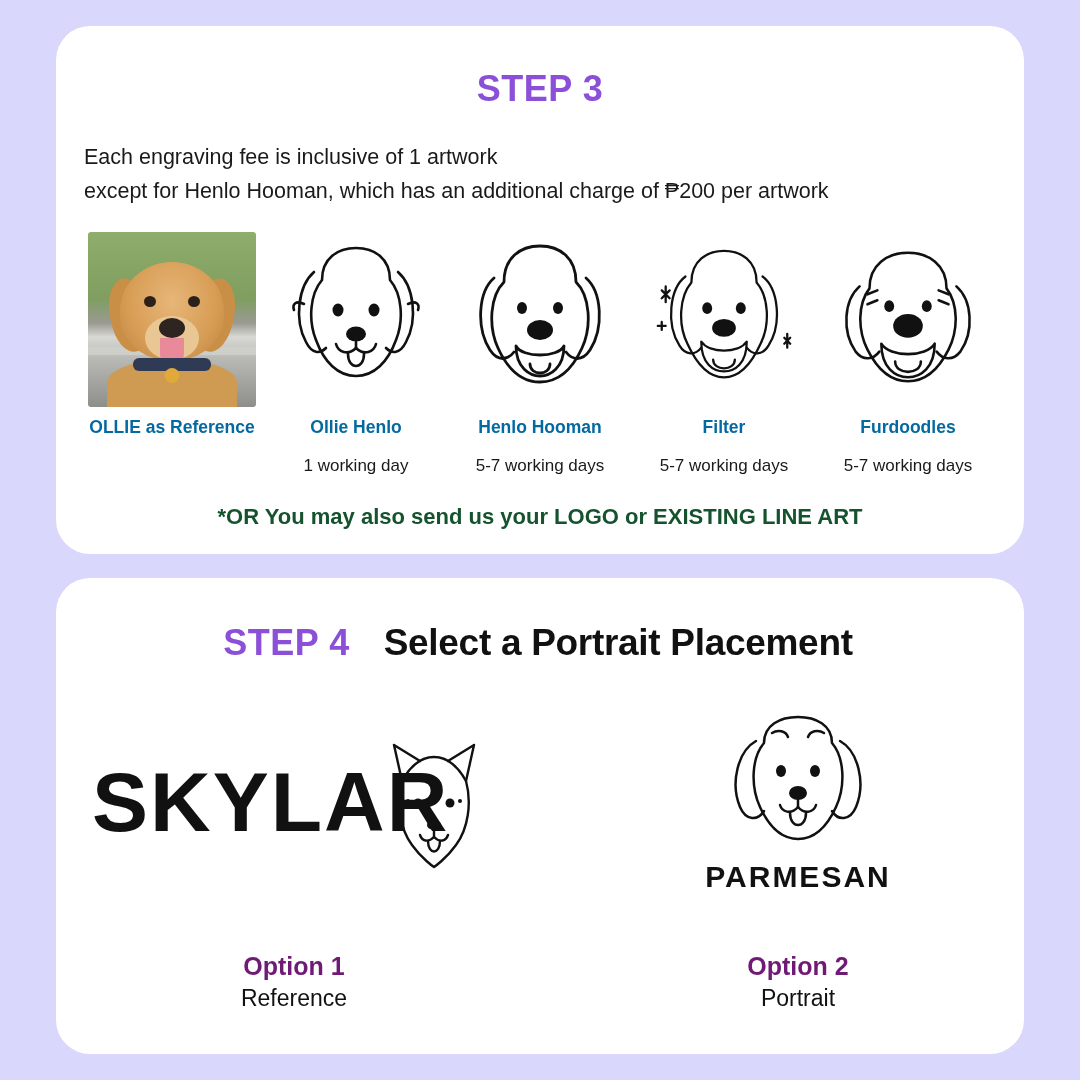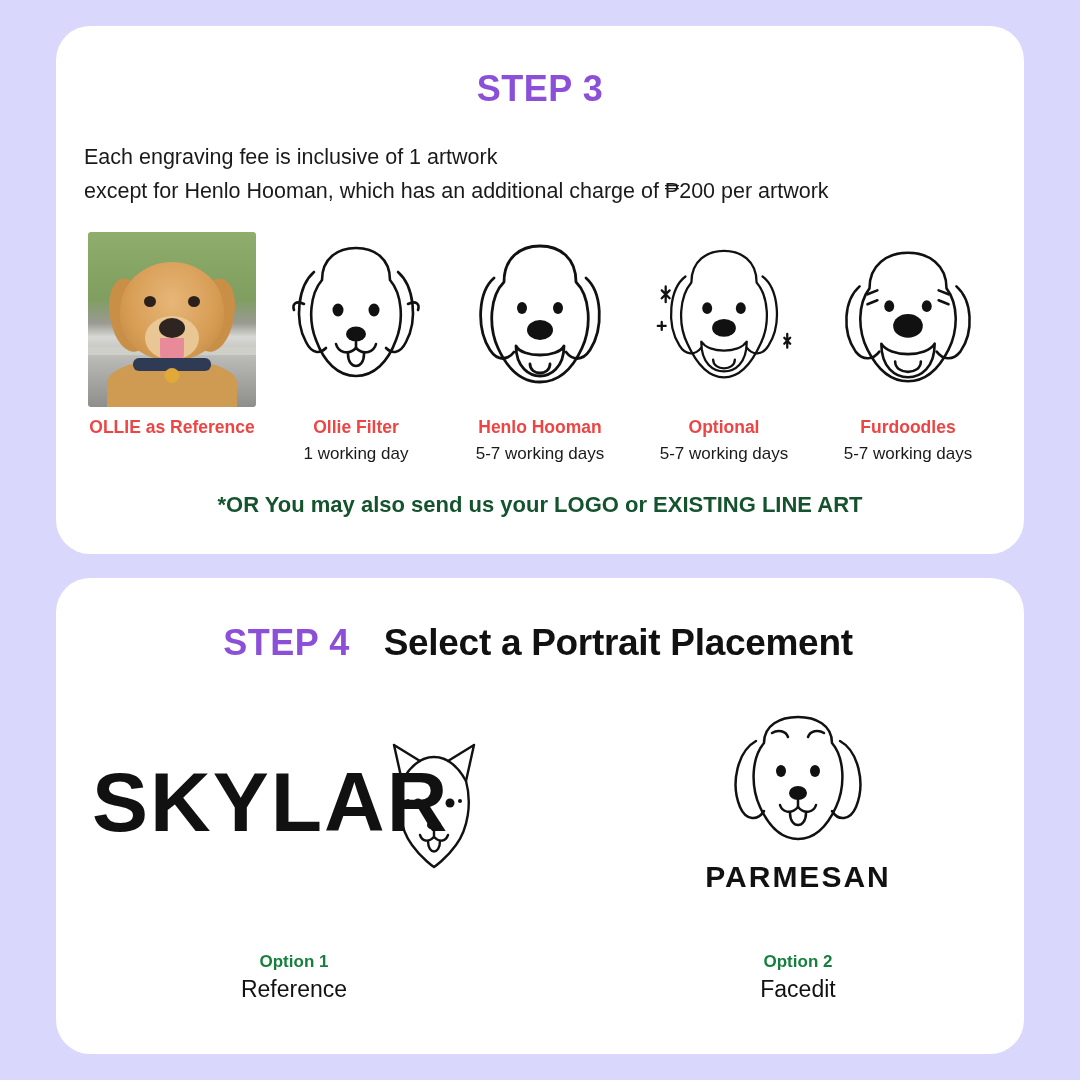--- a/index.html
+++ b/index.html
@@ -179,25 +179,25 @@
   .photo .road {
     position: absolute;
     left: 0; right: 0; bottom: 52px;
     height: 8px;
     background: #cfcfc9;
   }
   .artist-name {
     margin-top: 10px;
     font-size: 17.5px;
     font-weight: bold;
-    color: #ef4444;
+    color: #0369a1;
     text-align: center;
   }
   .artist-days {
-    margin-top: 6px;
+    margin-top: 18px;
     font-size: 17px;
     color: #1a1a1a;
     text-align: center;
   }
   .or-note {
     margin-top: 28px;
     text-align: center;
     color: #14532d;
     font-size: 22px;
     font-weight: bold;
@@ -221,23 +221,23 @@
     align-items: center;
   }
   .option-art {
     height: 190px;
     display: flex;
     align-items: center;
     justify-content: center;
   }
   .option-name {
     margin-top: 54px;
-    font-size: 17px;
+    font-size: 25px;
     font-weight: bold;
-    color: #15803d;
+    color: #701a75;
   }
   .option-desc {
     margin-top: 4px;
     font-size: 23px;
     color: #111;
   }
   svg { display: block; }
 </style>
 </head>
 <body>
@@ -290,21 +290,21 @@
               <ellipse cx="80" cy="100" rx="10" ry="7.5" fill="#111" stroke="none"></ellipse>
               <path d="M80 108 L80 114"></path>
               <path d="M80 114 C72 122 62 118 60 110"></path>
               <path d="M80 114 C88 122 98 118 100 110"></path>
               <path d="M72 120 C72 136 88 136 88 120"></path>
               <path d="M28 70 C20 66 16 70 18 76"></path>
               <path d="M132 70 C140 66 144 70 142 76"></path>
             </g>
           </svg>
         </div>
-        <div class="artist-name">Ollie Filter</div>
+        <div class="artist-name">Ollie Henlo</div>
         <div class="artist-days">1 working day</div>
       </div>
 
       <div class="artist">
         <div class="art-box">
           <svg width="160" height="172" viewBox="0 0 160 172">
             <g fill="none" stroke="#111" stroke-width="2.8" stroke-linecap="round" stroke-linejoin="round">
               <path d="M34 44 C18 58 16 94 30 116 C38 128 48 126 54 118"></path>
               <path d="M126 44 C142 58 144 94 130 116 C122 128 112 126 106 118"></path>
               <path d="M44 48 C44 24 60 12 80 12 C100 12 116 24 116 48 C130 62 132 92 122 114 C112 136 98 148 80 148 C62 148 48 136 38 114 C28 92 30 62 44 48 Z"></path>
@@ -331,21 +331,21 @@
               <ellipse cx="102" cy="74" rx="5" ry="6" fill="#111" stroke="none"></ellipse>
               <ellipse cx="85" cy="94" rx="12" ry="9" fill="#111" stroke="none"></ellipse>
               <path d="M62 108 C70 120 100 120 108 108 C108 130 96 138 85 138 C74 138 62 130 62 108 Z"></path>
               <path d="M74 126 C74 138 96 138 96 126"></path>
               <path d="M22 56 L30 64 M30 56 L22 64 M26 52 L26 68"></path>
               <path d="M146 104 L152 110 M152 104 L146 110 M149 100 L149 114"></path>
               <path d="M18 92 L26 92 M22 88 L22 96"></path>
             </g>
           </svg>
         </div>
-        <div class="artist-name">Optional</div>
+        <div class="artist-name">Filter</div>
         <div class="artist-days">5-7 working days</div>
       </div>
 
       <div class="artist">
         <div class="art-box">
           <svg width="170" height="172" viewBox="0 0 170 172">
             <g fill="none" stroke="#111" stroke-width="2.6" stroke-linecap="round" stroke-linejoin="round">
               <path d="M36 52 C20 66 18 98 32 118 C40 128 50 126 56 118"></path>
               <path d="M134 52 C150 66 152 98 138 118 C130 128 120 126 114 118"></path>
               <path d="M46 54 C46 30 64 18 85 18 C106 18 124 30 124 54 C136 70 136 96 126 116 C116 136 102 148 85 148 C68 148 54 136 44 116 C34 96 34 70 46 54 Z"></path>
@@ -415,19 +415,19 @@
               <path d="M72 96 C65 104 56 101 54 94"></path>
               <path d="M72 96 C79 104 88 101 90 94"></path>
               <path d="M64 102 C64 118 80 118 80 102"></path>
               <path d="M46 22 C52 18 60 20 62 26"></path>
               <path d="M98 22 C92 18 84 20 82 26"></path>
             </g>
             <text x="150" y="176" text-anchor="middle" font-family="'Liberation Sans', sans-serif" font-size="30" font-weight="bold" fill="#111" letter-spacing="2">PARMESAN</text>
           </svg>
         </div>
         <div class="option-name">Option 2</div>
-        <div class="option-desc">Facedit</div>
+        <div class="option-desc">Portrait</div>
       </div>
 
     </div>
   </section>
 
 </div>
 
 </body></html>

